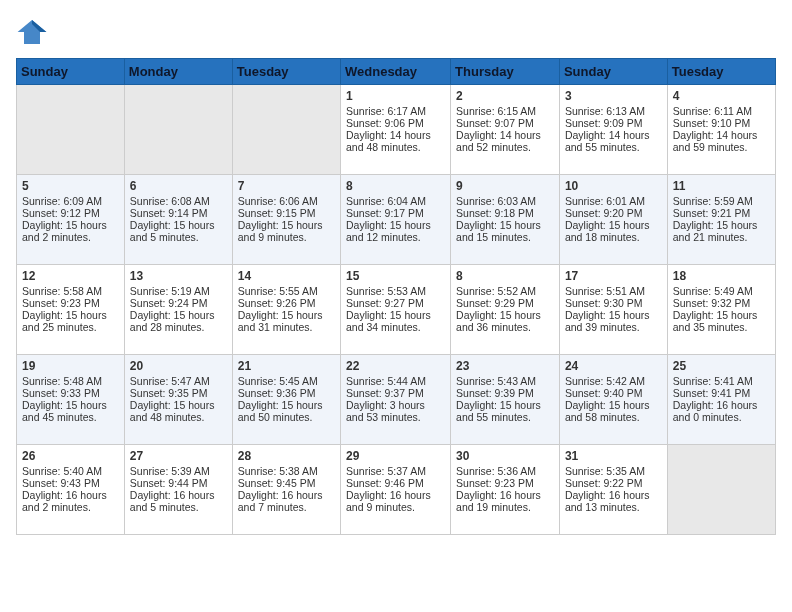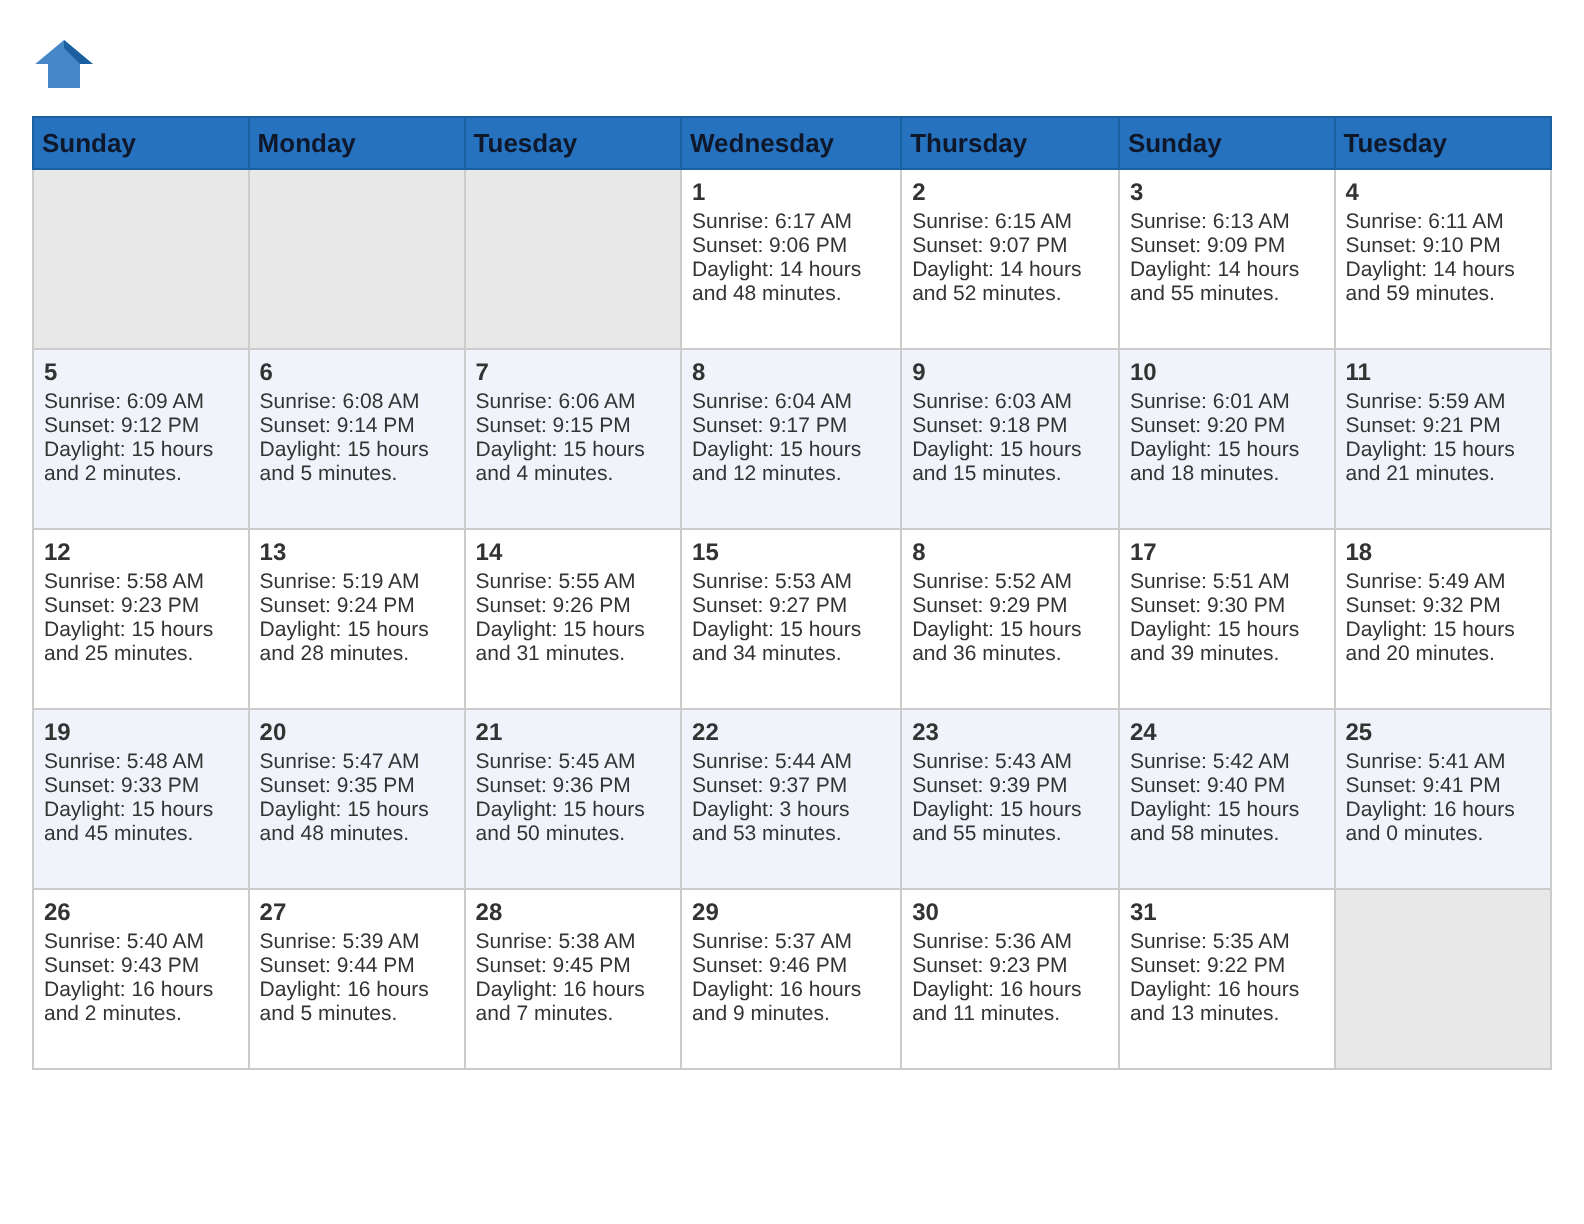--- a/index.html
+++ b/index.html
@@ -124,47 +124,47 @@
         <td class="empty"></td>
         <td class="empty"></td>
         <td><span class="day-num">1</span><span>Sunrise: 6:17 AM</span><br><span>Sunset: 9:06 PM</span><br><span>Daylight: 14 hours and 48 minutes.</span></td>
         <td><span class="day-num">2</span><span>Sunrise: 6:15 AM</span><br><span>Sunset: 9:07 PM</span><br><span>Daylight: 14 hours and 52 minutes.</span></td>
         <td><span class="day-num">3</span><span>Sunrise: 6:13 AM</span><br><span>Sunset: 9:09 PM</span><br><span>Daylight: 14 hours and 55 minutes.</span></td>
         <td><span class="day-num">4</span><span>Sunrise: 6:11 AM</span><br><span>Sunset: 9:10 PM</span><br><span>Daylight: 14 hours and 59 minutes.</span></td>
       </tr>
       <tr>
         <td><span class="day-num">5</span><span>Sunrise: 6:09 AM</span><br><span>Sunset: 9:12 PM</span><br><span>Daylight: 15 hours and 2 minutes.</span></td>
         <td><span class="day-num">6</span><span>Sunrise: 6:08 AM</span><br><span>Sunset: 9:14 PM</span><br><span>Daylight: 15 hours and 5 minutes.</span></td>
-        <td><span class="day-num">7</span><span>Sunrise: 6:06 AM</span><br><span>Sunset: 9:15 PM</span><br><span>Daylight: 15 hours and 4 minutes.</span></td>
+        <td><span class="day-num">7</span><span>Sunrise: 6:06 AM</span><br><span>Sunset: 9:15 PM</span><br><span>Daylight: 15 hours and 9 minutes.</span></td>
         <td><span class="day-num">8</span><span>Sunrise: 6:04 AM</span><br><span>Sunset: 9:17 PM</span><br><span>Daylight: 15 hours and 12 minutes.</span></td>
         <td><span class="day-num">9</span><span>Sunrise: 6:03 AM</span><br><span>Sunset: 9:18 PM</span><br><span>Daylight: 15 hours and 15 minutes.</span></td>
         <td><span class="day-num">10</span><span>Sunrise: 6:01 AM</span><br><span>Sunset: 9:20 PM</span><br><span>Daylight: 15 hours and 18 minutes.</span></td>
         <td><span class="day-num">11</span><span>Sunrise: 5:59 AM</span><br><span>Sunset: 9:21 PM</span><br><span>Daylight: 15 hours and 21 minutes.</span></td>
       </tr>
       <tr>
         <td><span class="day-num">12</span><span>Sunrise: 5:58 AM</span><br><span>Sunset: 9:23 PM</span><br><span>Daylight: 15 hours and 25 minutes.</span></td>
         <td><span class="day-num">13</span><span>Sunrise: 5:19 AM</span><br><span>Sunset: 9:24 PM</span><br><span>Daylight: 15 hours and 28 minutes.</span></td>
         <td><span class="day-num">14</span><span>Sunrise: 5:55 AM</span><br><span>Sunset: 9:26 PM</span><br><span>Daylight: 15 hours and 31 minutes.</span></td>
         <td><span class="day-num">15</span><span>Sunrise: 5:53 AM</span><br><span>Sunset: 9:27 PM</span><br><span>Daylight: 15 hours and 34 minutes.</span></td>
         <td><span class="day-num">8</span><span>Sunrise: 5:52 AM</span><br><span>Sunset: 9:29 PM</span><br><span>Daylight: 15 hours and 36 minutes.</span></td>
         <td><span class="day-num">17</span><span>Sunrise: 5:51 AM</span><br><span>Sunset: 9:30 PM</span><br><span>Daylight: 15 hours and 39 minutes.</span></td>
-        <td><span class="day-num">18</span><span>Sunrise: 5:49 AM</span><br><span>Sunset: 9:32 PM</span><br><span>Daylight: 15 hours and 20 minutes.</span></td>
+        <td><span class="day-num">18</span><span>Sunrise: 5:49 AM</span><br><span>Sunset: 9:32 PM</span><br><span>Daylight: 15 hours and 35 minutes.</span></td>
       </tr>
       <tr>
         <td><span class="day-num">19</span><span>Sunrise: 5:48 AM</span><br><span>Sunset: 9:33 PM</span><br><span>Daylight: 15 hours and 45 minutes.</span></td>
         <td><span class="day-num">20</span><span>Sunrise: 5:47 AM</span><br><span>Sunset: 9:35 PM</span><br><span>Daylight: 15 hours and 48 minutes.</span></td>
         <td><span class="day-num">21</span><span>Sunrise: 5:45 AM</span><br><span>Sunset: 9:36 PM</span><br><span>Daylight: 15 hours and 50 minutes.</span></td>
         <td><span class="day-num">22</span><span>Sunrise: 5:44 AM</span><br><span>Sunset: 9:37 PM</span><br><span>Daylight: 3 hours and 53 minutes.</span></td>
         <td><span class="day-num">23</span><span>Sunrise: 5:43 AM</span><br><span>Sunset: 9:39 PM</span><br><span>Daylight: 15 hours and 55 minutes.</span></td>
         <td><span class="day-num">24</span><span>Sunrise: 5:42 AM</span><br><span>Sunset: 9:40 PM</span><br><span>Daylight: 15 hours and 58 minutes.</span></td>
         <td><span class="day-num">25</span><span>Sunrise: 5:41 AM</span><br><span>Sunset: 9:41 PM</span><br><span>Daylight: 16 hours and 0 minutes.</span></td>
       </tr>
       <tr>
         <td><span class="day-num">26</span><span>Sunrise: 5:40 AM</span><br><span>Sunset: 9:43 PM</span><br><span>Daylight: 16 hours and 2 minutes.</span></td>
         <td><span class="day-num">27</span><span>Sunrise: 5:39 AM</span><br><span>Sunset: 9:44 PM</span><br><span>Daylight: 16 hours and 5 minutes.</span></td>
         <td><span class="day-num">28</span><span>Sunrise: 5:38 AM</span><br><span>Sunset: 9:45 PM</span><br><span>Daylight: 16 hours and 7 minutes.</span></td>
         <td><span class="day-num">29</span><span>Sunrise: 5:37 AM</span><br><span>Sunset: 9:46 PM</span><br><span>Daylight: 16 hours and 9 minutes.</span></td>
-        <td><span class="day-num">30</span><span>Sunrise: 5:36 AM</span><br><span>Sunset: 9:23 PM</span><br><span>Daylight: 16 hours and 11 minutes.</span></td>
+        <td><span class="day-num">30</span><span>Sunrise: 5:36 AM</span><br><span>Sunset: 9:23 PM</span><br><span>Daylight: 16 hours and 19 minutes.</span></td>
         <td><span class="day-num">31</span><span>Sunrise: 5:35 AM</span><br><span>Sunset: 9:22 PM</span><br><span>Daylight: 16 hours and 13 minutes.</span></td>
         <td class="empty"></td>
       </tr>
     </tbody>
 </table>
 
 </body></html>

